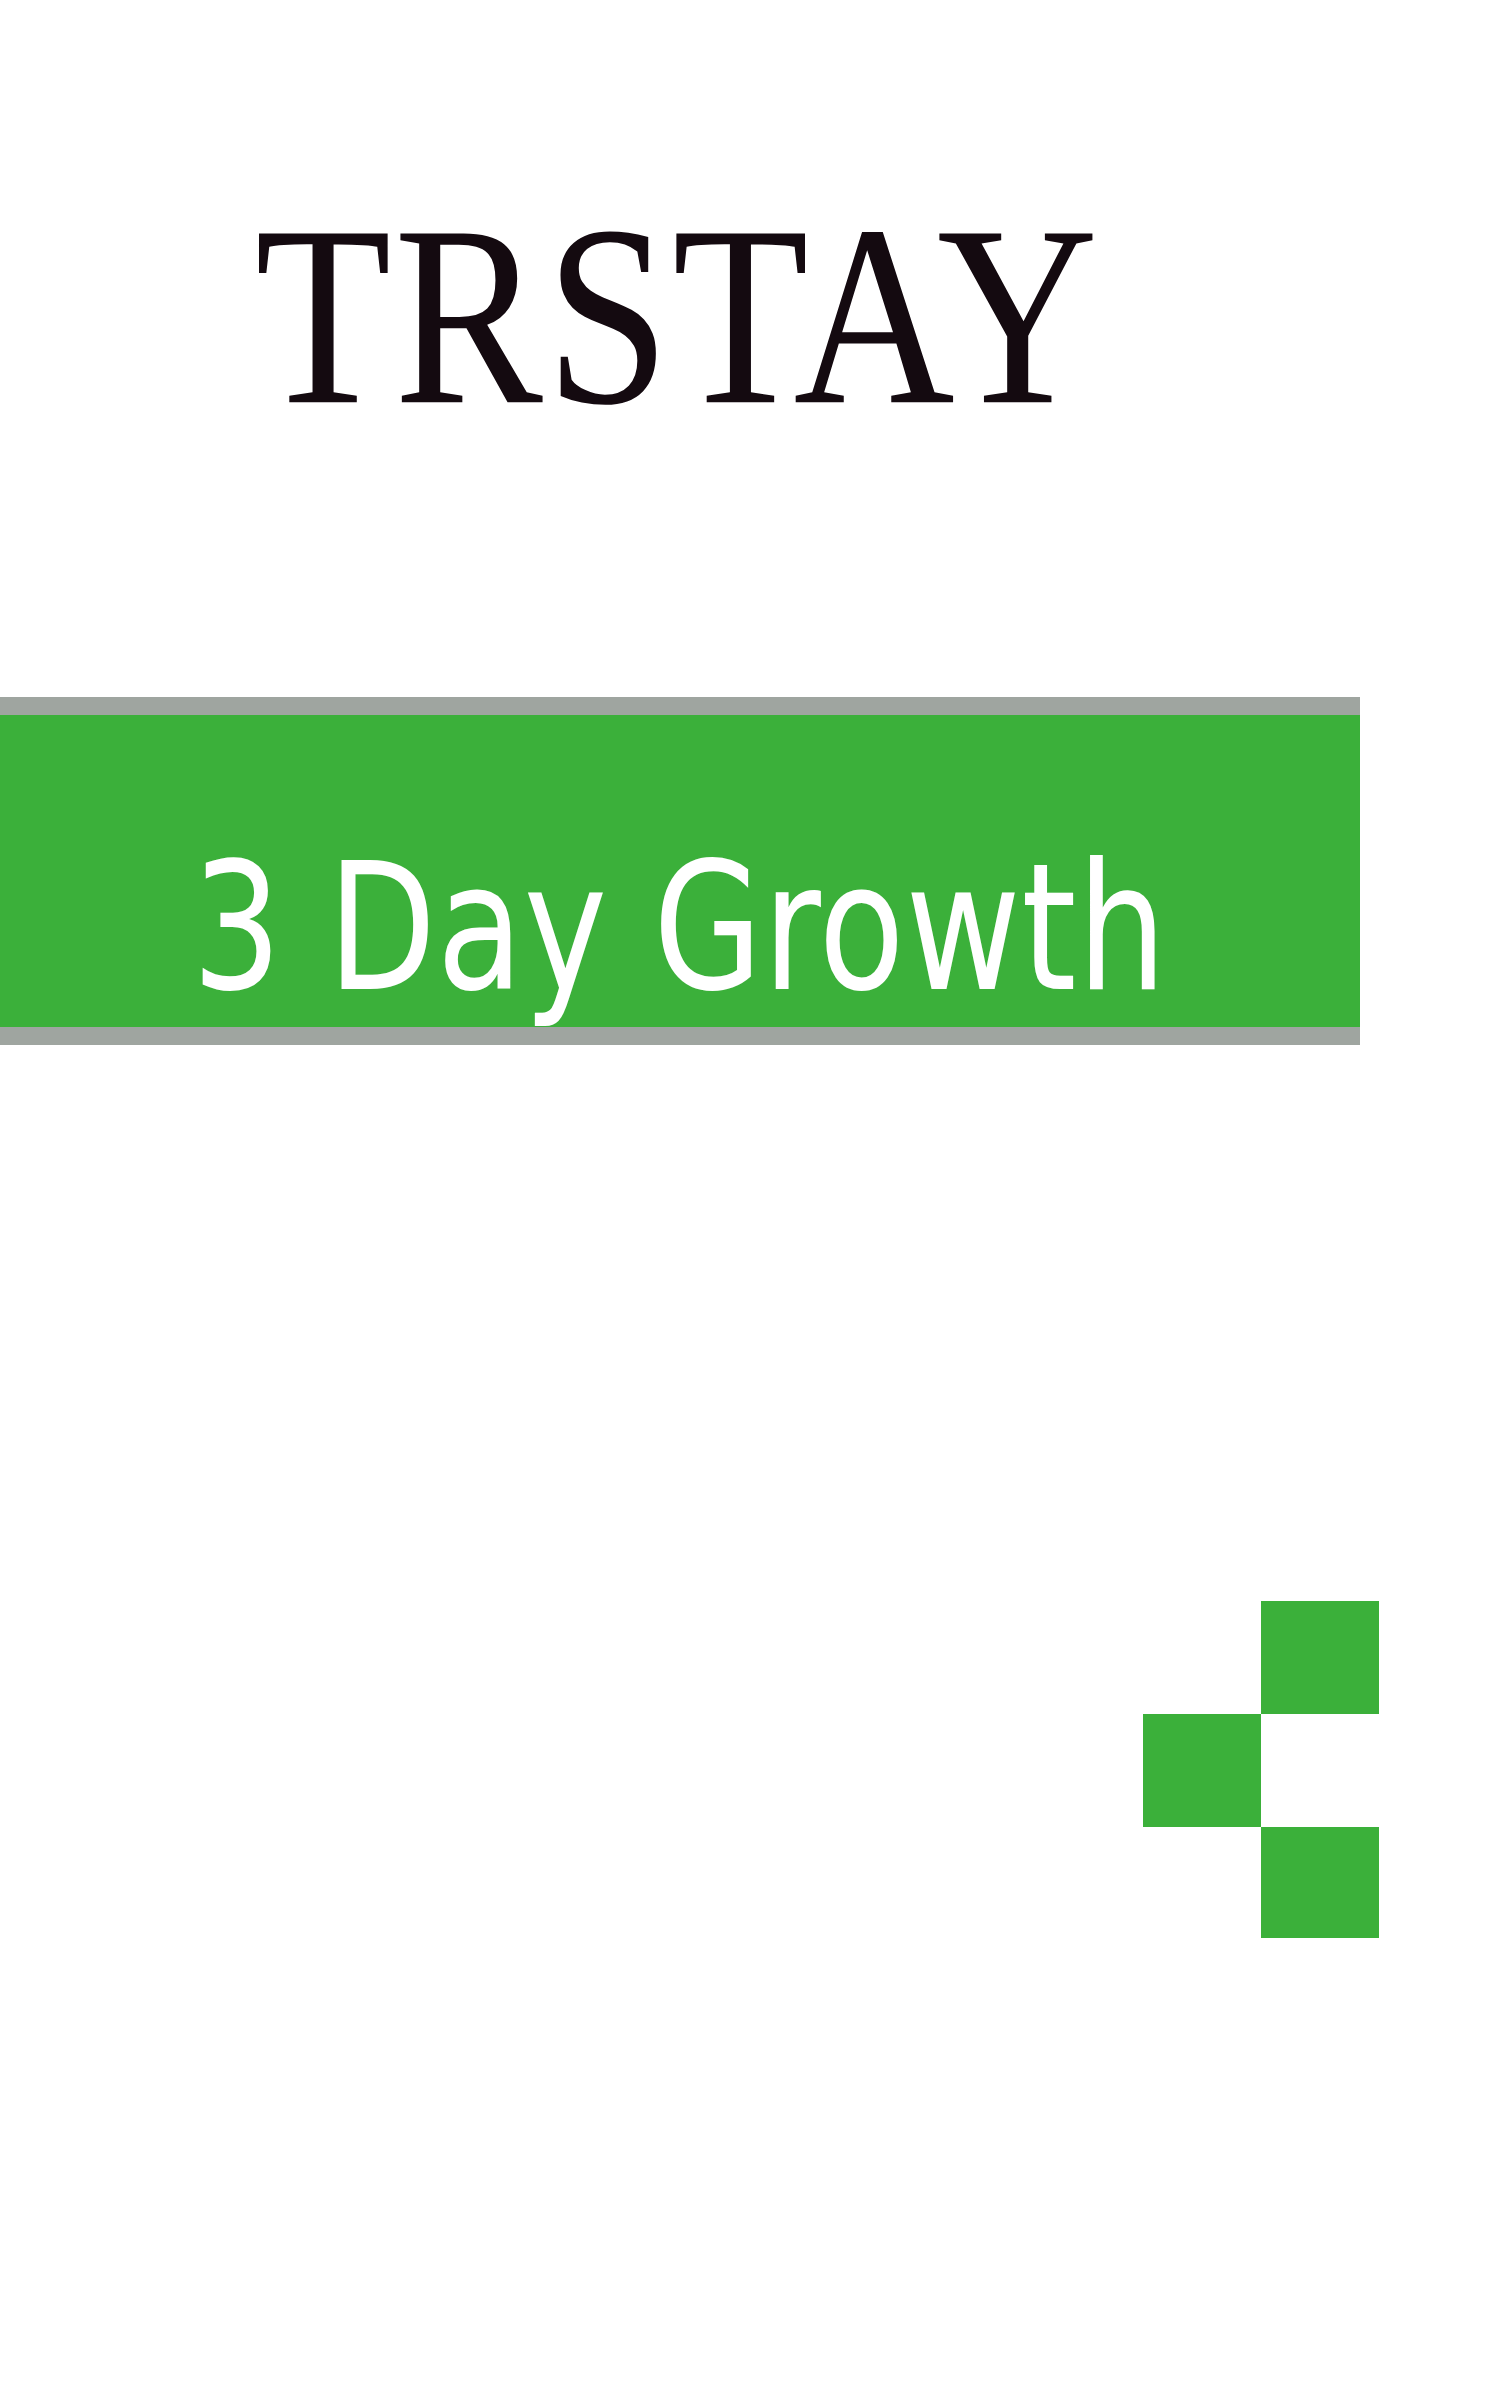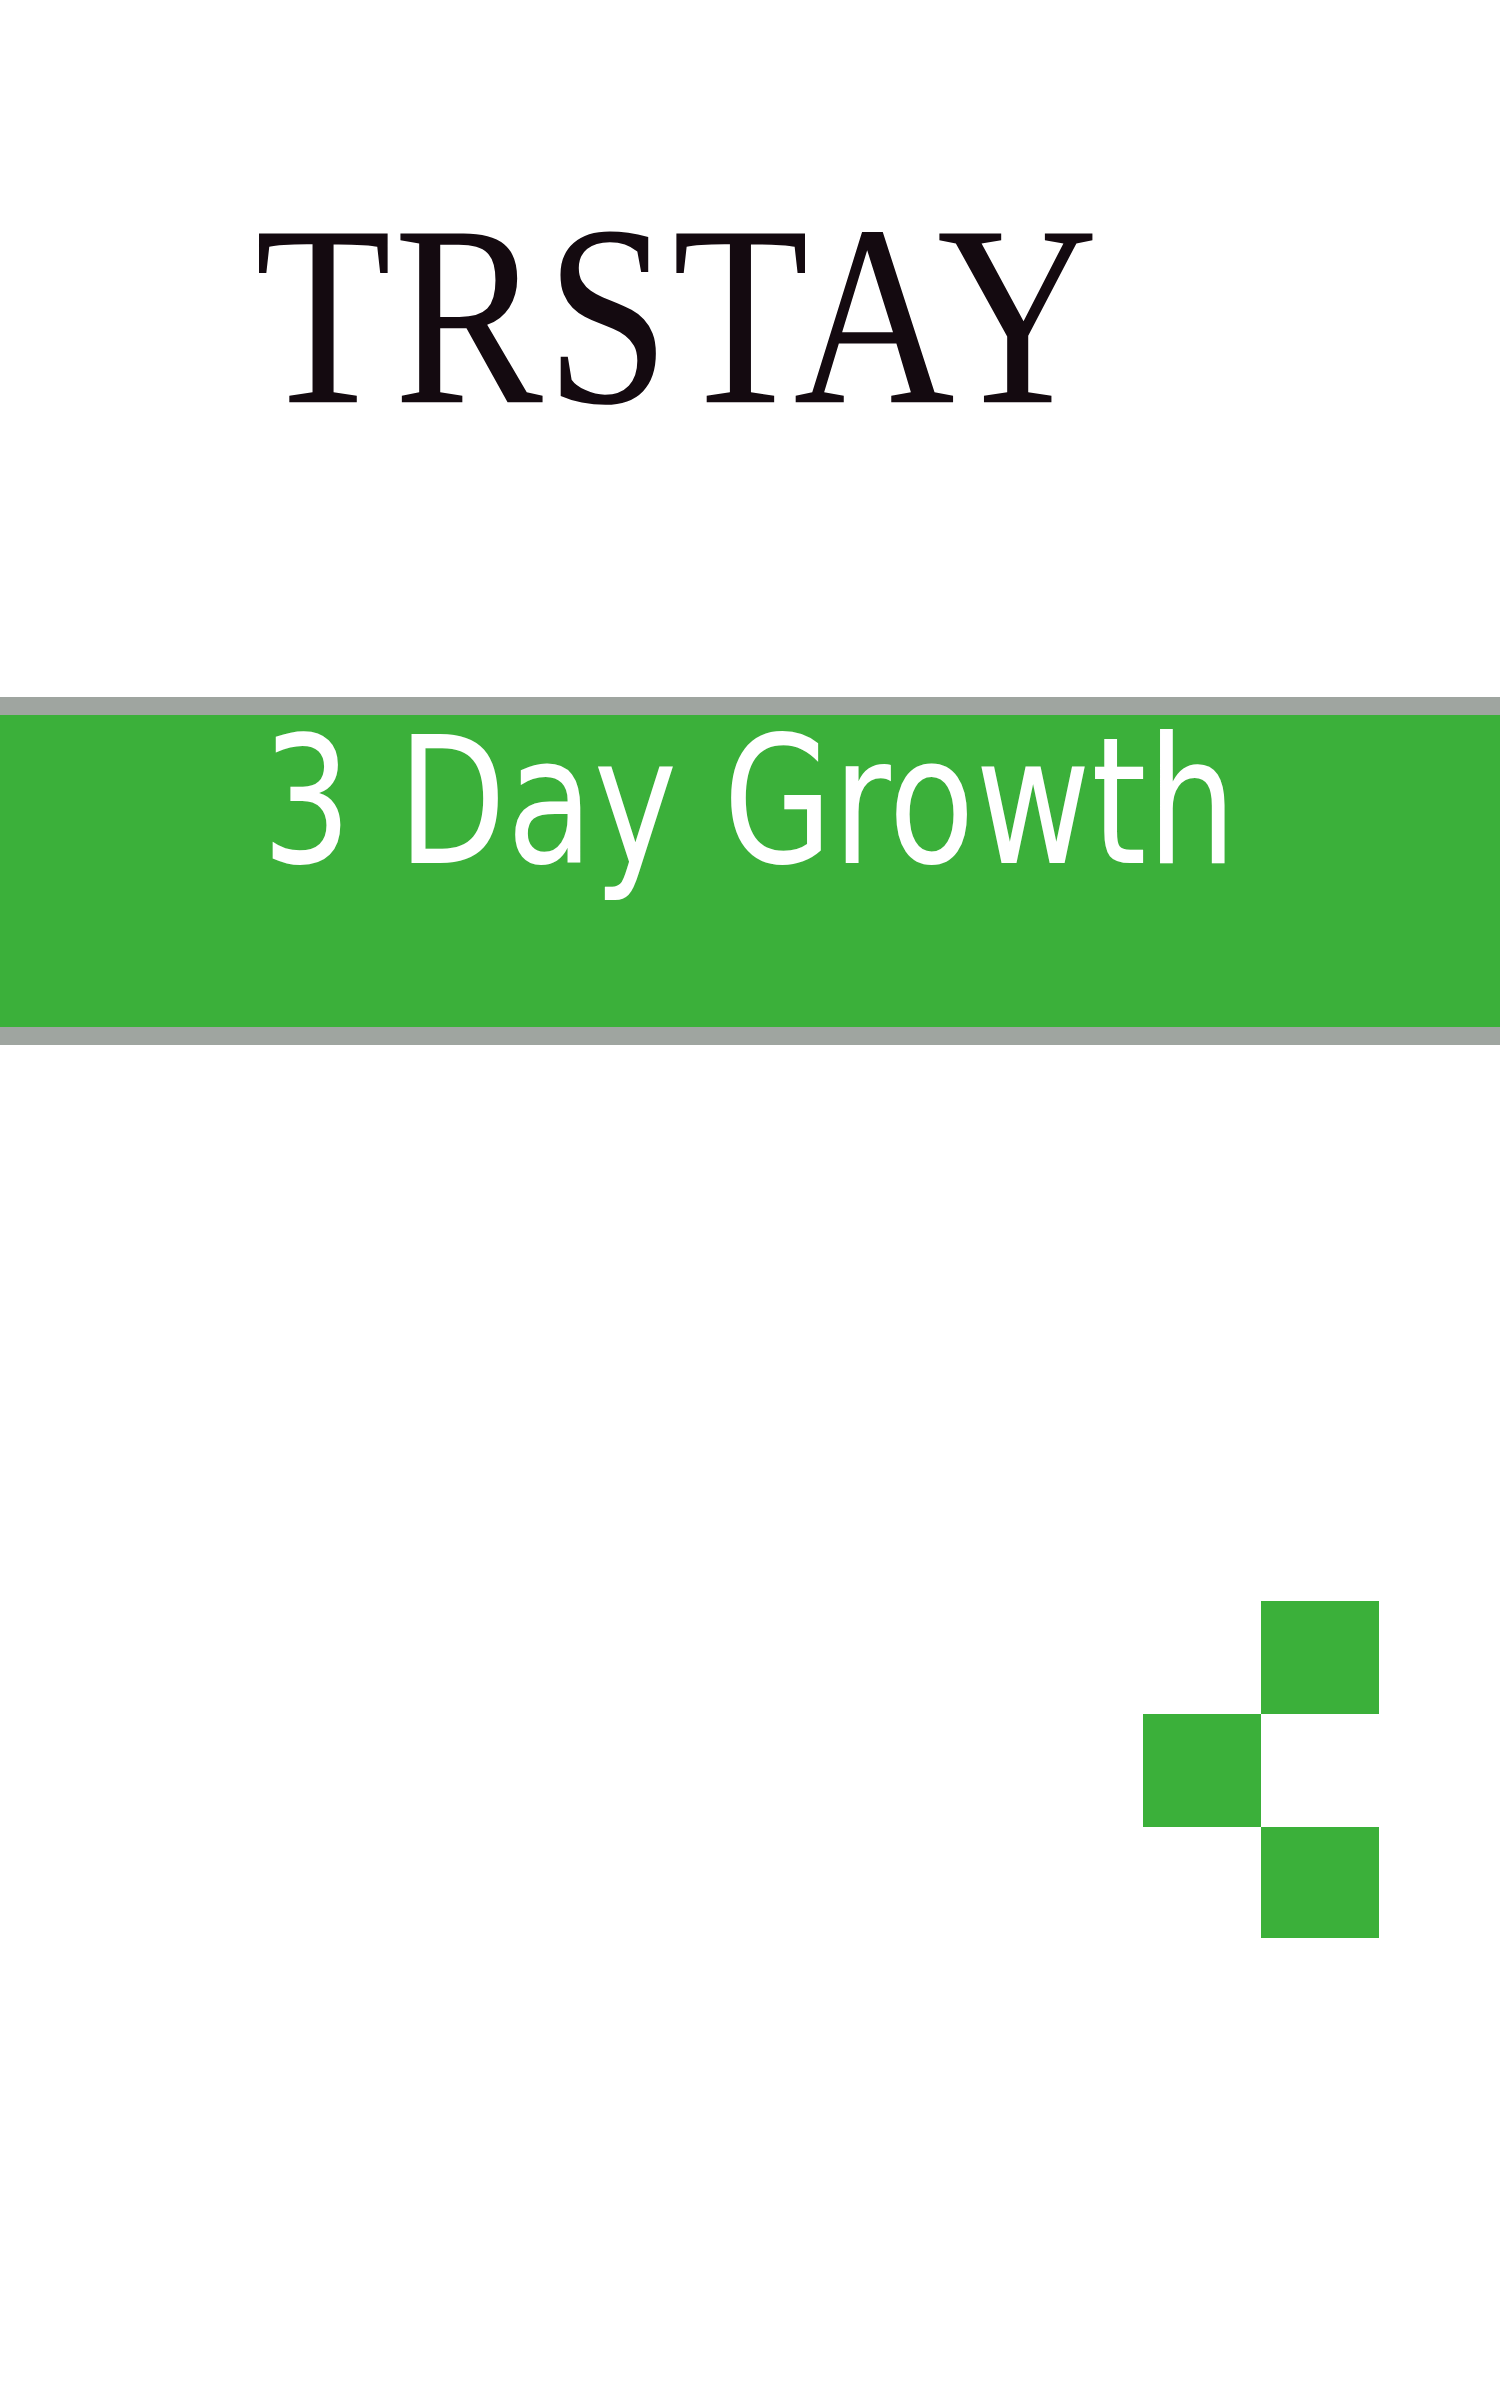--- a/index.html
+++ b/index.html
@@ -43,28 +43,28 @@
     transform: scaleX(0.90) scaleY(1.04);
     transform-origin: center center;
     white-space: nowrap;
   }
 
   
   .banner {
     position: absolute;
     left: 0;
     top: 697px;
-    width: 1500px;
+    width: 1360px;
     height: 348px;
     background: #3bb03a;
     border-top: 18px solid #9fa5a0;
     border-bottom: 18px solid #9fa5a0;
     box-sizing: border-box;
     display: flex;
-    align-items: flex-start;
+    align-items: flex-end;
     justify-content: center;
   }
   .banner-text {
     font-family: "DejaVu Sans", "Liberation Sans", sans-serif;
     font-weight: 400;
     font-size: 176px;
     line-height: 1;
     color: #ffffff;
     white-space: nowrap;
     transform: scaleX(0.80);

